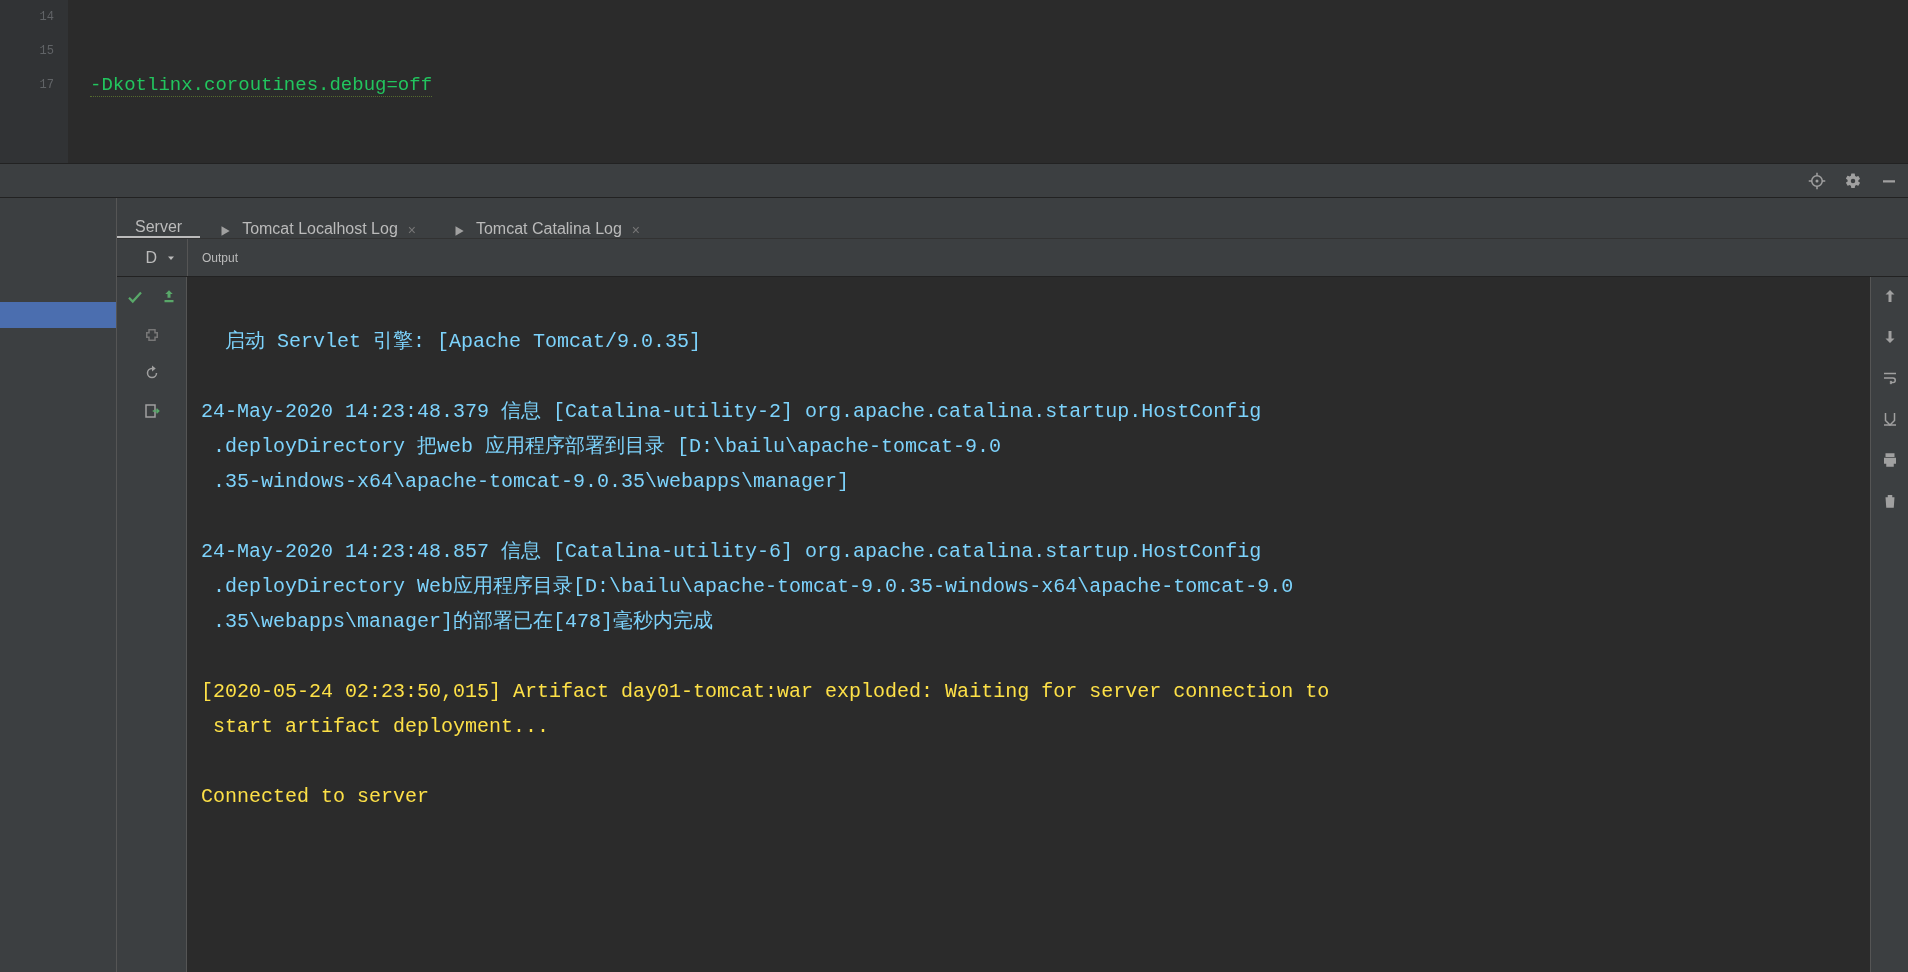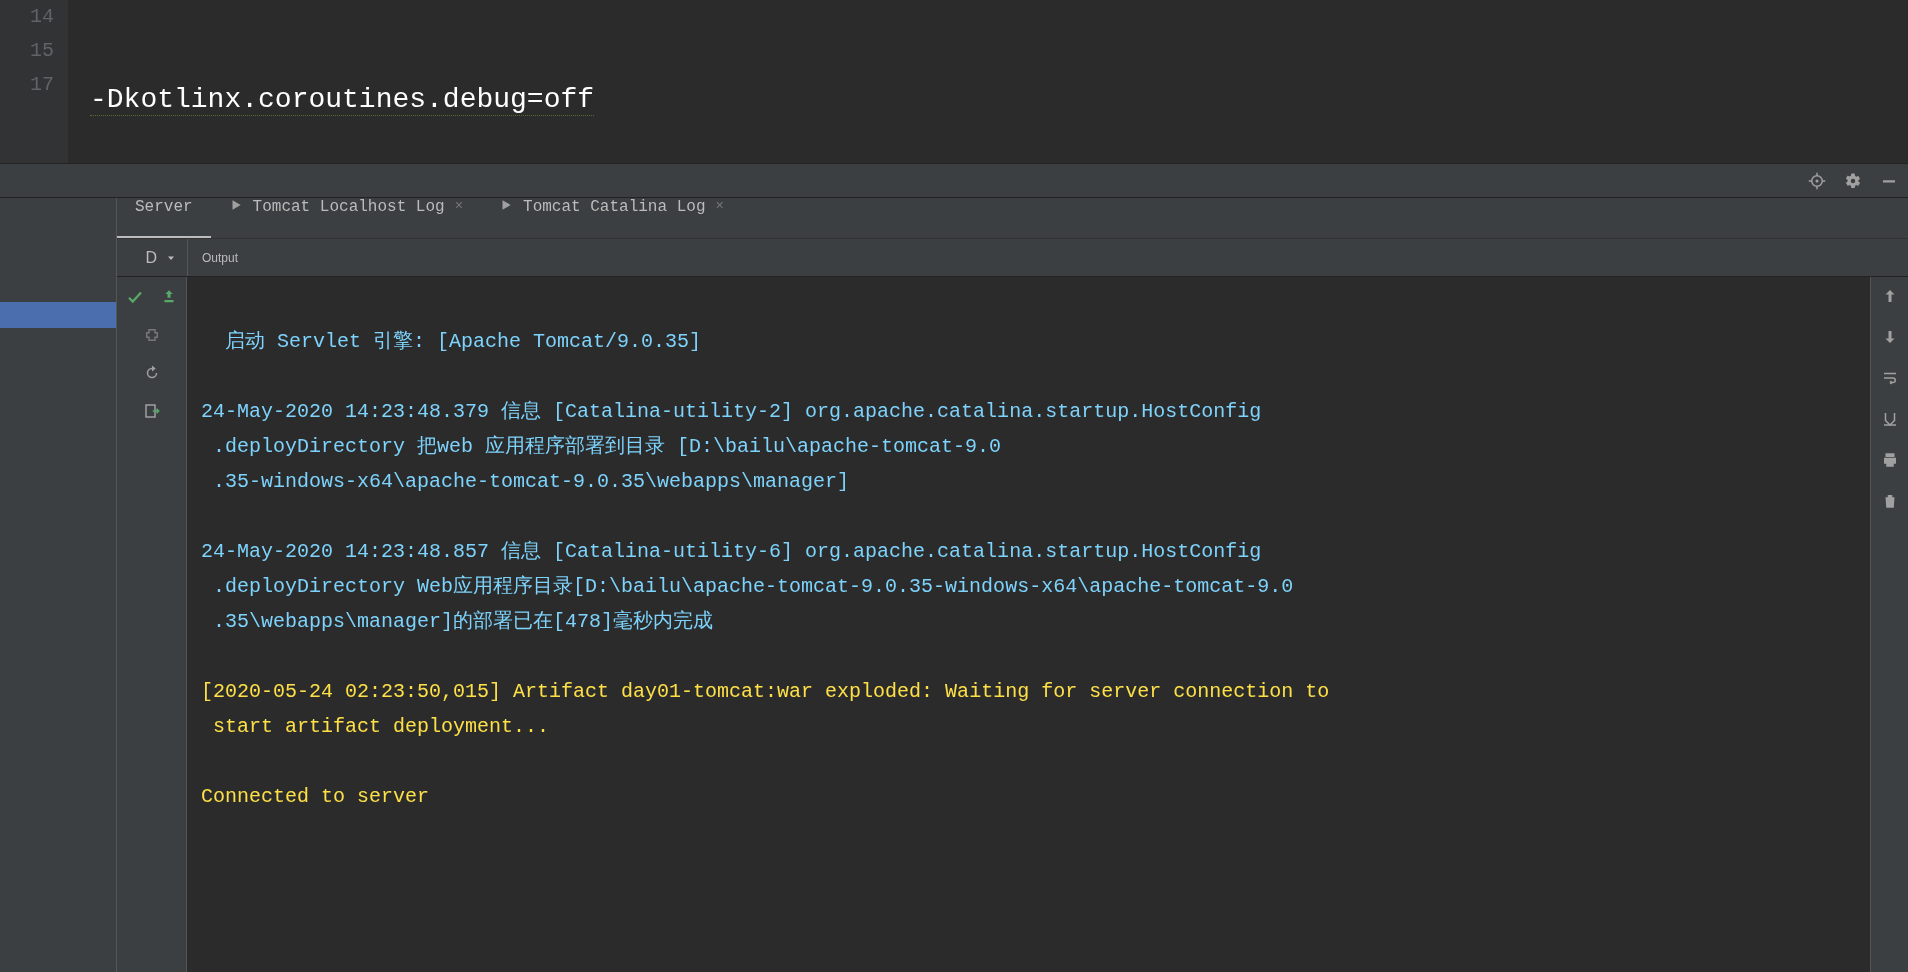--- a/index.html
+++ b/index.html
@@ -1,33 +1,33 @@
 <!DOCTYPE html>
 <html><head>
 <meta charset="utf-8">
 <style>
   * { margin: 0; padding: 0; box-sizing: border-box; }
   html, body { width: 100%; height: 100%; background: #2b2b2b; font-family: Consolas, "Courier New", monospace; color: #a9b7c6; overflow: hidden; }
   body { display: flex; flex-direction: column; }
   .editor-area { background: #2b2b2b; display: flex; height: 163px; }
-  .gutter { width: 68px; background: #313335; text-align: right; padding-right: 14px; padding-top: 0px; font-size: 20px; color: #606366; }
+  .gutter { width: 68px; background: #313335; text-align: right; padding-right: 14px; padding-top: 0px; font-size: 12px; color: #606366; }
   .gutter div { line-height: 34px; }
-  .code-area { flex: 1; padding-left: 22px; padding-top: 15px; line-height: 34px; font-size: 28px; color: #ffffff; white-space: pre; }
+  .code-area { flex: 1; padding-left: 22px; padding-top: 0px; line-height: 34px; font-size: 19px; color: #22c55e; white-space: pre; }
   .code-area .warn { border-bottom: 1px dotted #556b2f; }
   .toolbar-strip { height: 35px; background: #3c3f41; display: flex; justify-content: flex-end; align-items: center; gap: 18px; padding-right: 10px; border-top: 1px solid #222; border-bottom: 1px solid #222; }
   .toolbar-strip .ticon { width: 18px; height: 18px; color: #a0a0a0; display: inline-flex; align-items: center; justify-content: center; }
   .toolbar-strip svg { width: 18px; height: 18px; fill: currentColor; }
   .minimize-btn { color: #a0a0a0; }
 
   .panel { flex: 1; display: flex; position: relative; }
   .left-sliver { width: 117px; background: #3c3f41; border-right: 1px solid #555; }
   .left-sliver .sel { background: #4b6eaf; height: 26px; margin-top: 104px; }
   .panel-body { flex: 1; display: flex; flex-direction: column; }
   .tabs { height: 41px; background: #3c3f41; display: flex; align-items: center; border-bottom: 1px solid #323232; }
-  .tab { padding: 0 18px; height: 100%; display: flex; align-items: flex-start; gap: 10px; font-family: Liberation Mono, monospace; font-size: 16px; color: #bbbbbb; }
+  .tab { padding: 0 18px; height: 100%; display: flex; align-items: flex-end; gap: 10px; font-family: Liberation Sans, sans-serif; font-size: 16px; color: #bbbbbb; }
   .tab.active { border-bottom: 2px solid #bbbbbb; }
   .tab .play-icon { width: 14px; height: 14px; display: inline-flex; }
   .tab .close-x { color: #777; font-size: 14px; }
   .filter-row { height: 38px; background: #3c3f41; display: flex; align-items: center; border-bottom: 1px solid #222; }
   .filter-left { width: 70px; display: flex; align-items: center; gap: 8px; justify-content: flex-end; padding-right: 10px; color: #bbbbbb; font-family: "Segoe UI", sans-serif; font-size: 16px; }
   .filter-left svg { width: 12px; height: 12px; fill: #bbbbbb; }
   .filter-output { padding-left: 14px; color: #bbbbbb; font-family: "Segoe UI", sans-serif; font-size: 12px; border-left: 1px solid #555; height: 100%; display: flex; align-items: center; }
 
   .console-outer { flex: 1; display: flex; }
   .tool-col { width: 70px; background: #3c3f41; display: flex; flex-direction: column; align-items: center; gap: 18px; padding-top: 10px; border-right: 1px solid #555; }

